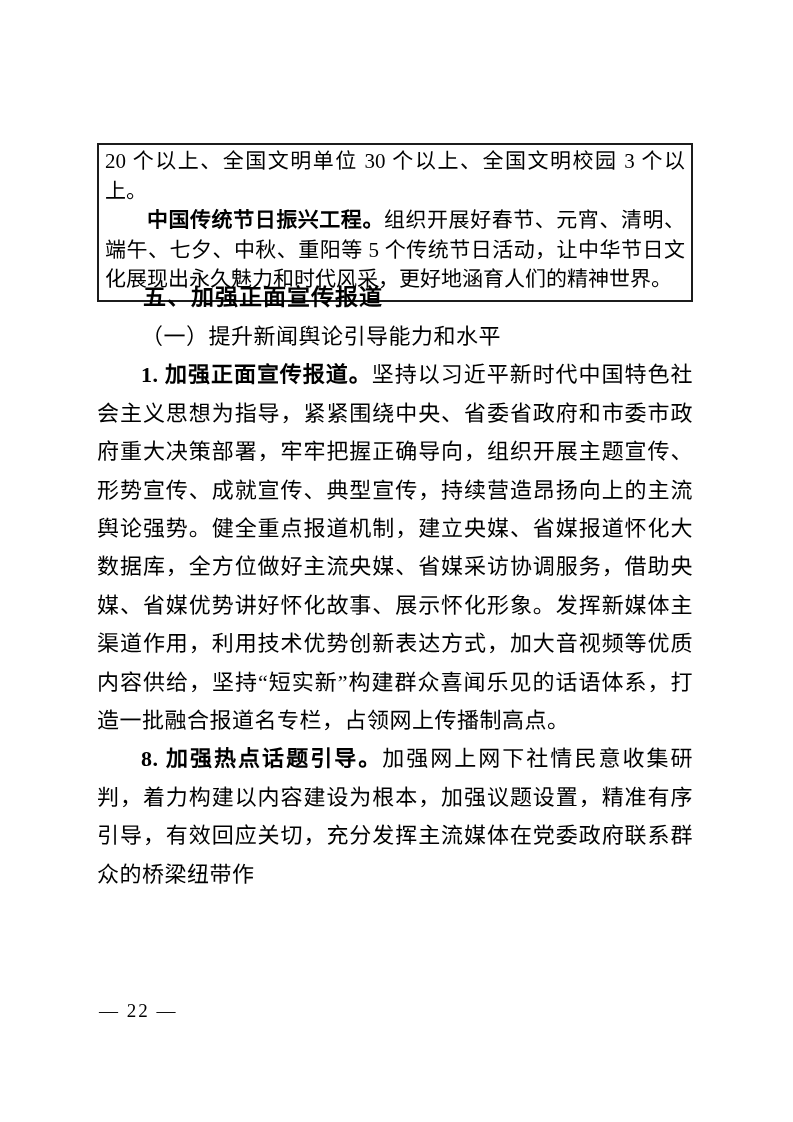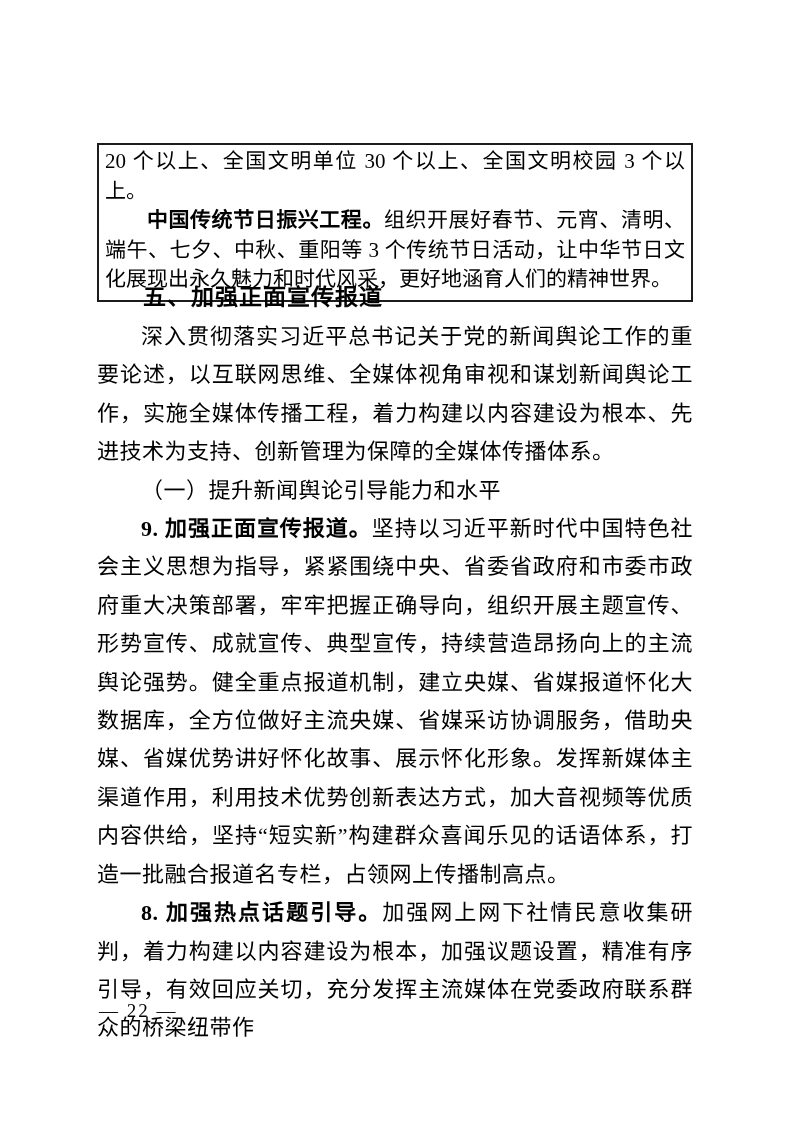--- a/index.html
+++ b/index.html
@@ -84,30 +84,29 @@
     font-family: "Liberation Serif", "DejaVu Serif", serif;
   }
 </style>
 </head>
 <body>
 
 <div class="page">
 
   <div class="hbox">
     <p>20 个以上、全国文明单位 30 个以上、全国文明校园 3 个以上。</p>
-    <p class="indent"><b>中国传统节日振兴工程。</b><span>组织开展好春节、元宵、清明、端午、七夕、中秋、重阳等 3 个传统节日活动，让中华节日文化展现出永久魅力和时代风采，更好地涵育人们的精神世界。</span></p>
+    <p class="indent"><b>中国传统节日振兴工程。</b><span>组织开展好春节、元宵、清明、端午、七夕、中秋、重阳等 5 个传统节日活动，让中华节日文化展现出永久魅力和时代风采，更好地涵育人们的精神世界。</span></p>
   </div>
 
   <div class="column">
     <h2 class="sec-heading">五、加强正面宣传报道</h2>
 
-    <p class="body-par">深入贯彻落实习近平总书记关于党的新闻舆论工作的重要论述，以互联网思维、全媒体视角审视和谋划新闻舆论工作，实施全媒体传播工程，着力构建以内容建设为根本、先进技术为支持、创新管理为保障的全媒体传播体系。</p>
 
     <h3 class="sub-heading">（一）提升新闻舆论引导能力和水平</h3>
 
-    <p class="body-par"><b class="lead">9. 加强正面宣传报道。</b><span>坚持以习近平新时代中国特色社会主义思想为指导，紧紧围绕中央、省委省政府和市委市政府重大决策部署，牢牢把握正确导向，组织开展主题宣传、形势宣传、成就宣传、典型宣传，持续营造昂扬向上的主流舆论强势。健全重点报道机制，建立央媒、省媒报道怀化大数据库，全方位做好主流央媒、省媒采访协调服务，借助央媒、省媒优势讲好怀化故事、展示怀化形象。发挥新媒体主渠道作用，利用技术优势创新表达方式，加大音视频等优质内容供给，坚持“短实新”构建群众喜闻乐见的话语体系，打造一批融合报道名专栏，占领网上传播制高点。</span></p>
+    <p class="body-par"><b class="lead">1. 加强正面宣传报道。</b><span>坚持以习近平新时代中国特色社会主义思想为指导，紧紧围绕中央、省委省政府和市委市政府重大决策部署，牢牢把握正确导向，组织开展主题宣传、形势宣传、成就宣传、典型宣传，持续营造昂扬向上的主流舆论强势。健全重点报道机制，建立央媒、省媒报道怀化大数据库，全方位做好主流央媒、省媒采访协调服务，借助央媒、省媒优势讲好怀化故事、展示怀化形象。发挥新媒体主渠道作用，利用技术优势创新表达方式，加大音视频等优质内容供给，坚持“短实新”构建群众喜闻乐见的话语体系，打造一批融合报道名专栏，占领网上传播制高点。</span></p>
 
     <p class="body-par"><b class="lead">8. 加强热点话题引导。</b><span>加强网上网下社情民意收集研判，着力构建以内容建设为根本，加强议题设置，精准有序引导，有效回应关切，充分发挥主流媒体在党委政府联系群众的桥梁纽带作</span></p>
   </div>
 
   <div class="footer">— 22 —</div>
 
 </div>
 
 </body></html>

